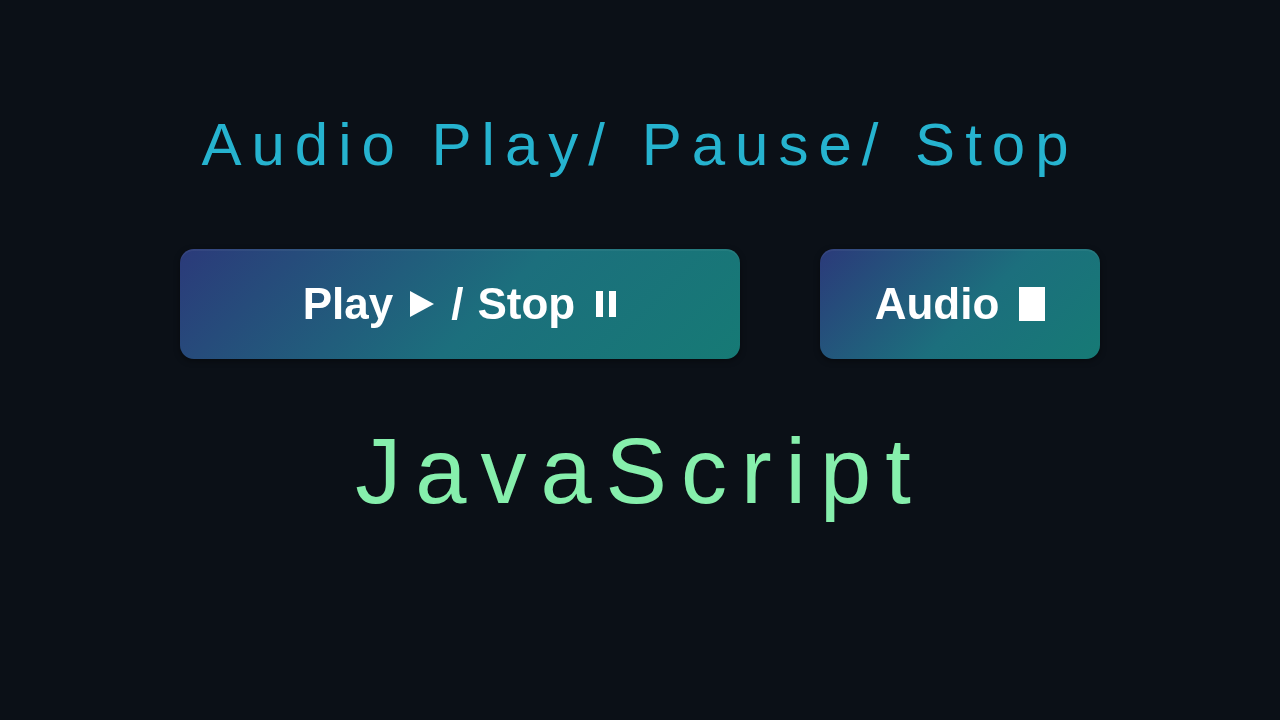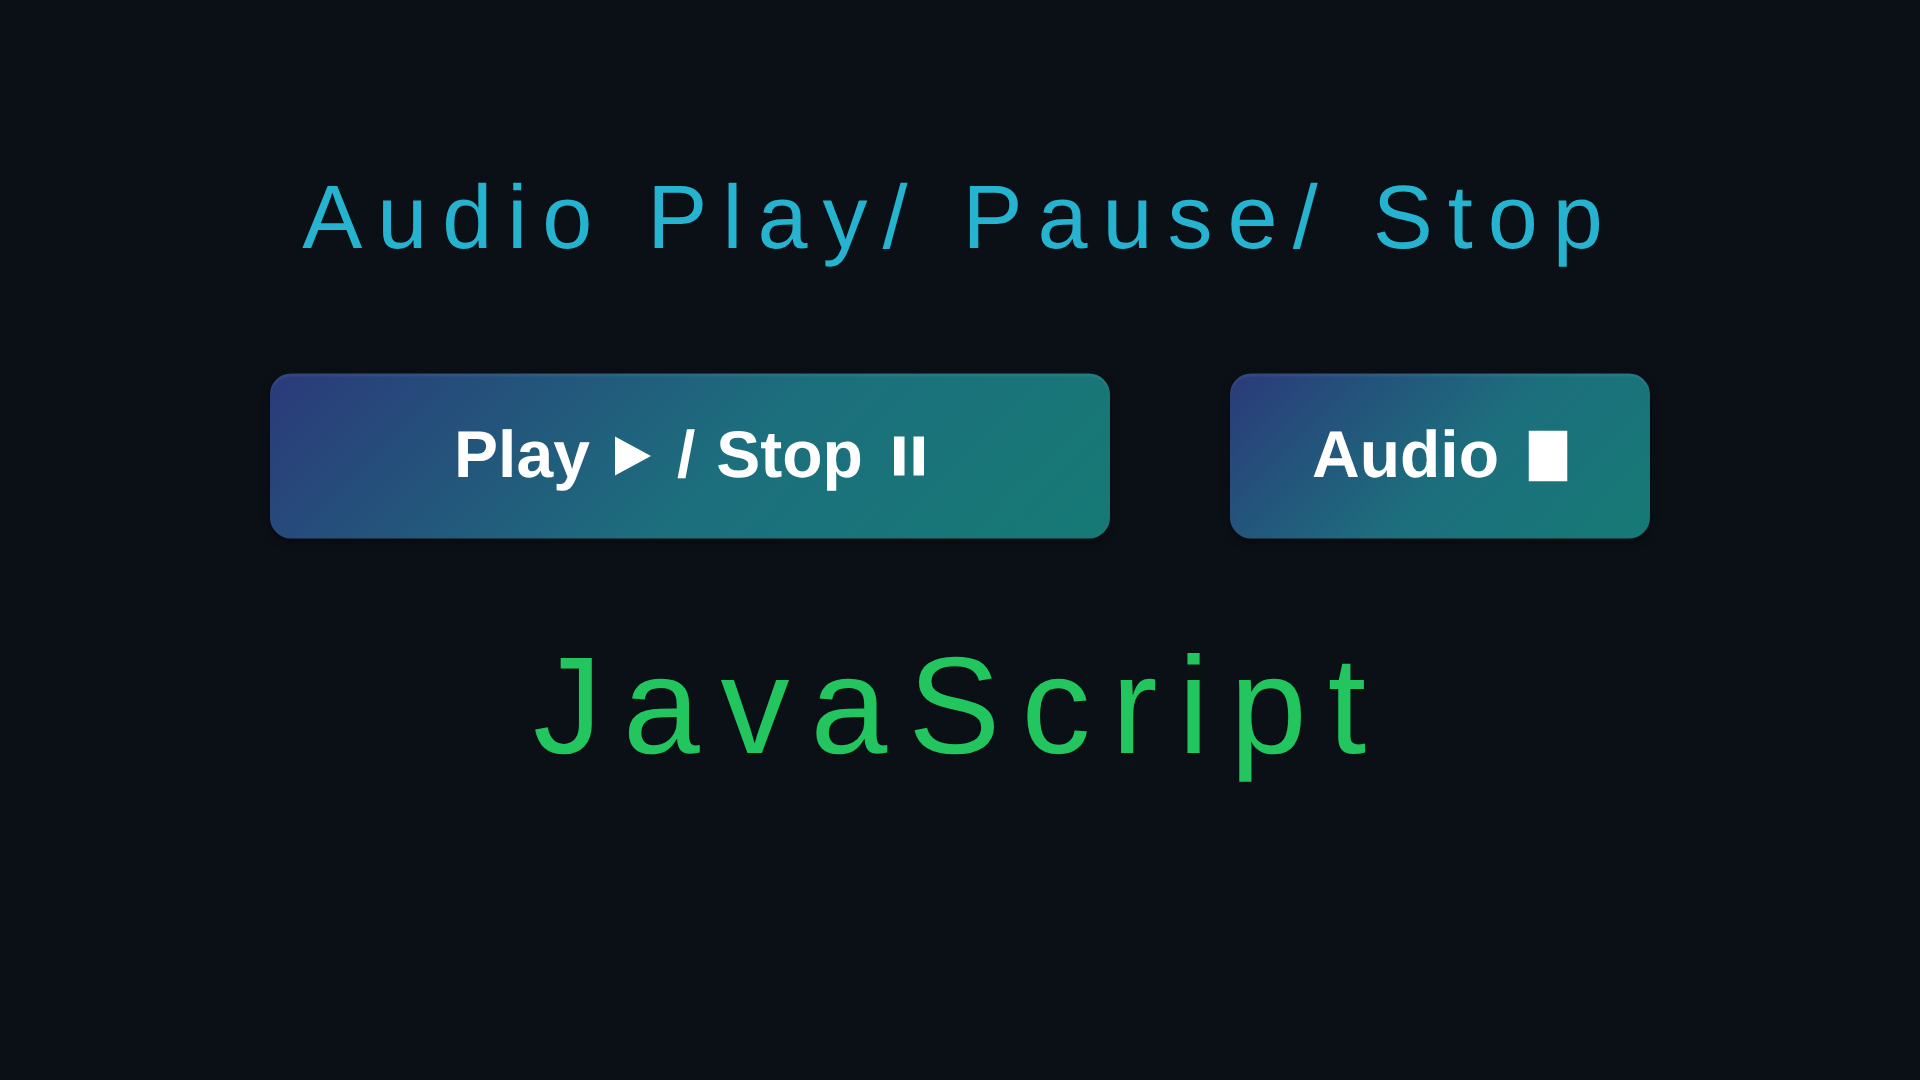--- a/index.html
+++ b/index.html
@@ -21,21 +21,21 @@
   .title {
     color: #26b3cf;
     font-size: 60px;
     letter-spacing: 10px;
     font-weight: 400;
     margin-top: 110px;
     text-align: center;
     white-space: nowrap;
   }
   .subtitle {
-    color: #22c55e;
+    color: #86efac;
     font-size: 92px;
     letter-spacing: 14px;
     font-weight: 400;
     margin-top: 60px;
     text-align: center;
   }
   .button-row {
     display: flex;
     flex-direction: row;
     align-items: center;

